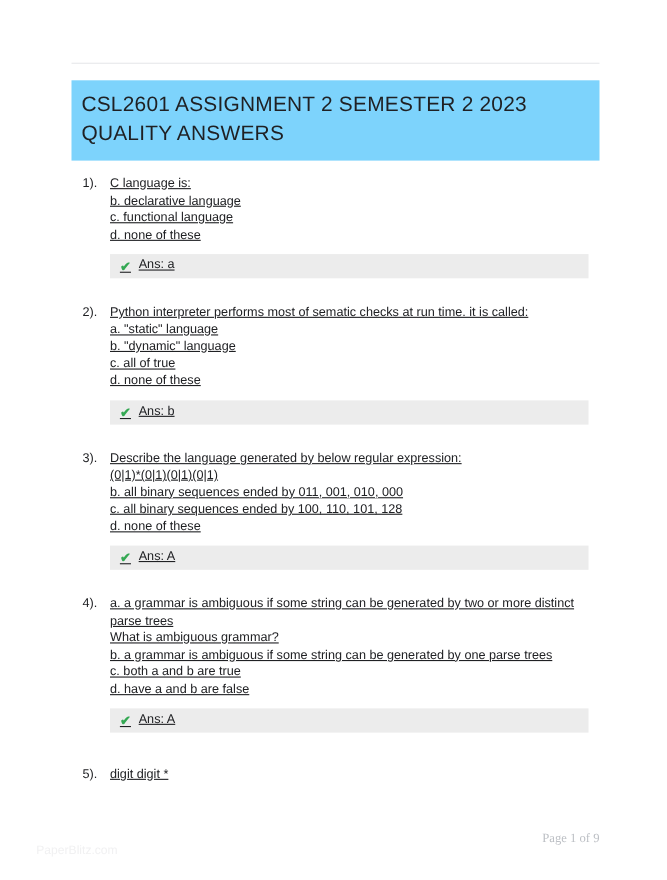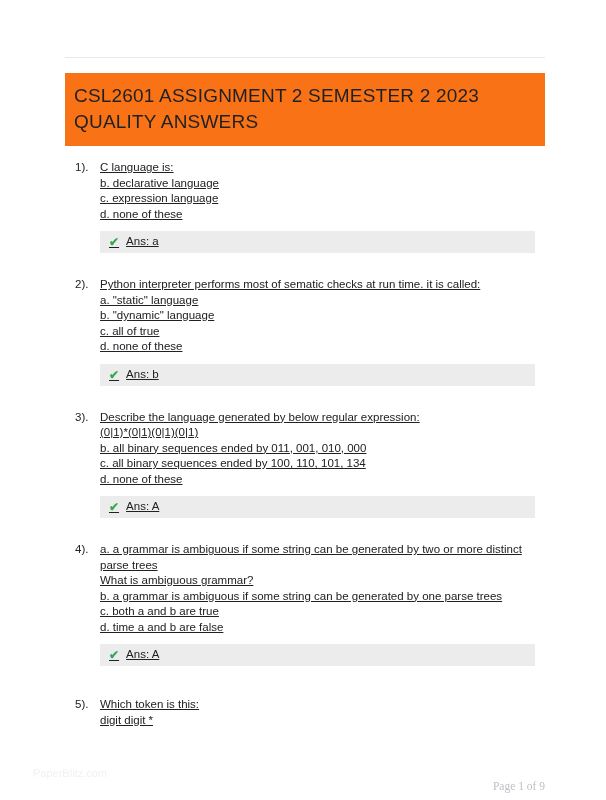--- a/index.html
+++ b/index.html
@@ -18,21 +18,21 @@
     left: 65px;
     width: 480px;
     height: 1px;
     background: #e7e8ea;
   }
   .title-block {
     position: absolute;
     top: 73px;
     left: 65px;
     width: 480px;
-    background: #f97316;
+    background: #7dd3fc;
     padding: 10px 10px 11px 9px;
     font-size: 19px;
     line-height: 26px;
     color: #1f2023;
     letter-spacing: 0.2px;
   }
   .questions-list {
     position: absolute;
     top: 160px;
     left: 0;
@@ -71,41 +71,41 @@
   .watermark {
     position: absolute;
     left: 33px;
     bottom: 21px;
     font-size: 11px;
     color: #f1f1f2;
   }
   .page-number {
     position: absolute;
     right: 61px;
-    bottom: 8px;
+    bottom: 32px;
     font-family: "Liberation Serif", serif;
     font-size: 11.5px;
     color: #bcbfc4;
   }
 </style>
 </head>
 <body>
 
 <div class="top-divider"></div>
 
 <div class="title-block">CSL2601 ASSIGNMENT 2 SEMESTER 2 2023 QUALITY ANSWERS</div>
 
 <div class="questions-list">
   <div class="question">
     <div class="qnum">1).</div>
     <div class="qbody">
       <div>
           <div>C language is:</div>
           <div>b. declarative language</div>
-          <div>c. expression language</div>
+          <div>c. functional language</div>
           <div>d. none of these</div>
         </div>
       <div class="answer-bar">
         <span class="check-icon">✔</span>
         <span>Ans: a</span>
       </div>
     </div>
   </div>
 
   <div class="question">
@@ -125,52 +125,51 @@
     </div>
   </div>
 
   <div class="question">
     <div class="qnum">3).</div>
     <div class="qbody">
       <div>
           <div>Describe the language generated by below regular expression:</div>
           <div>(0|1)*(0|1)(0|1)(0|1)</div>
           <div>b. all binary sequences ended by 011, 001, 010, 000</div>
-          <div>c. all binary sequences ended by 100, 110, 101, 134</div>
+          <div>c. all binary sequences ended by 100, 110, 101, 128</div>
           <div>d. none of these</div>
         </div>
       <div class="answer-bar">
         <span class="check-icon">✔</span>
         <span>Ans: A</span>
       </div>
     </div>
   </div>
 
   <div class="question">
     <div class="qnum">4).</div>
     <div class="qbody">
       <div>
           <div>a. a grammar is ambiguous if some string can be generated by two or more distinct parse trees</div>
           <div>What is ambiguous grammar?</div>
           <div>b. a grammar is ambiguous if some string can be generated by one parse trees</div>
           <div>c. both a and b are true</div>
-          <div>d. time a and b are false</div>
+          <div>d. have a and b are false</div>
         </div>
       <div class="answer-bar">
         <span class="check-icon">✔</span>
         <span>Ans: A</span>
       </div>
     </div>
   </div>
 
   <div class="question">
     <div class="qnum">5).</div>
     <div class="qbody">
       <div>
-          <div>Which token is this:</div>
           <div>digit digit *</div>
         </div>
 
     </div>
   </div>
 </div>
 
 <div class="watermark">PaperBlitz.com</div>
 
 <div class="page-number">Page 1 of 9</div>

